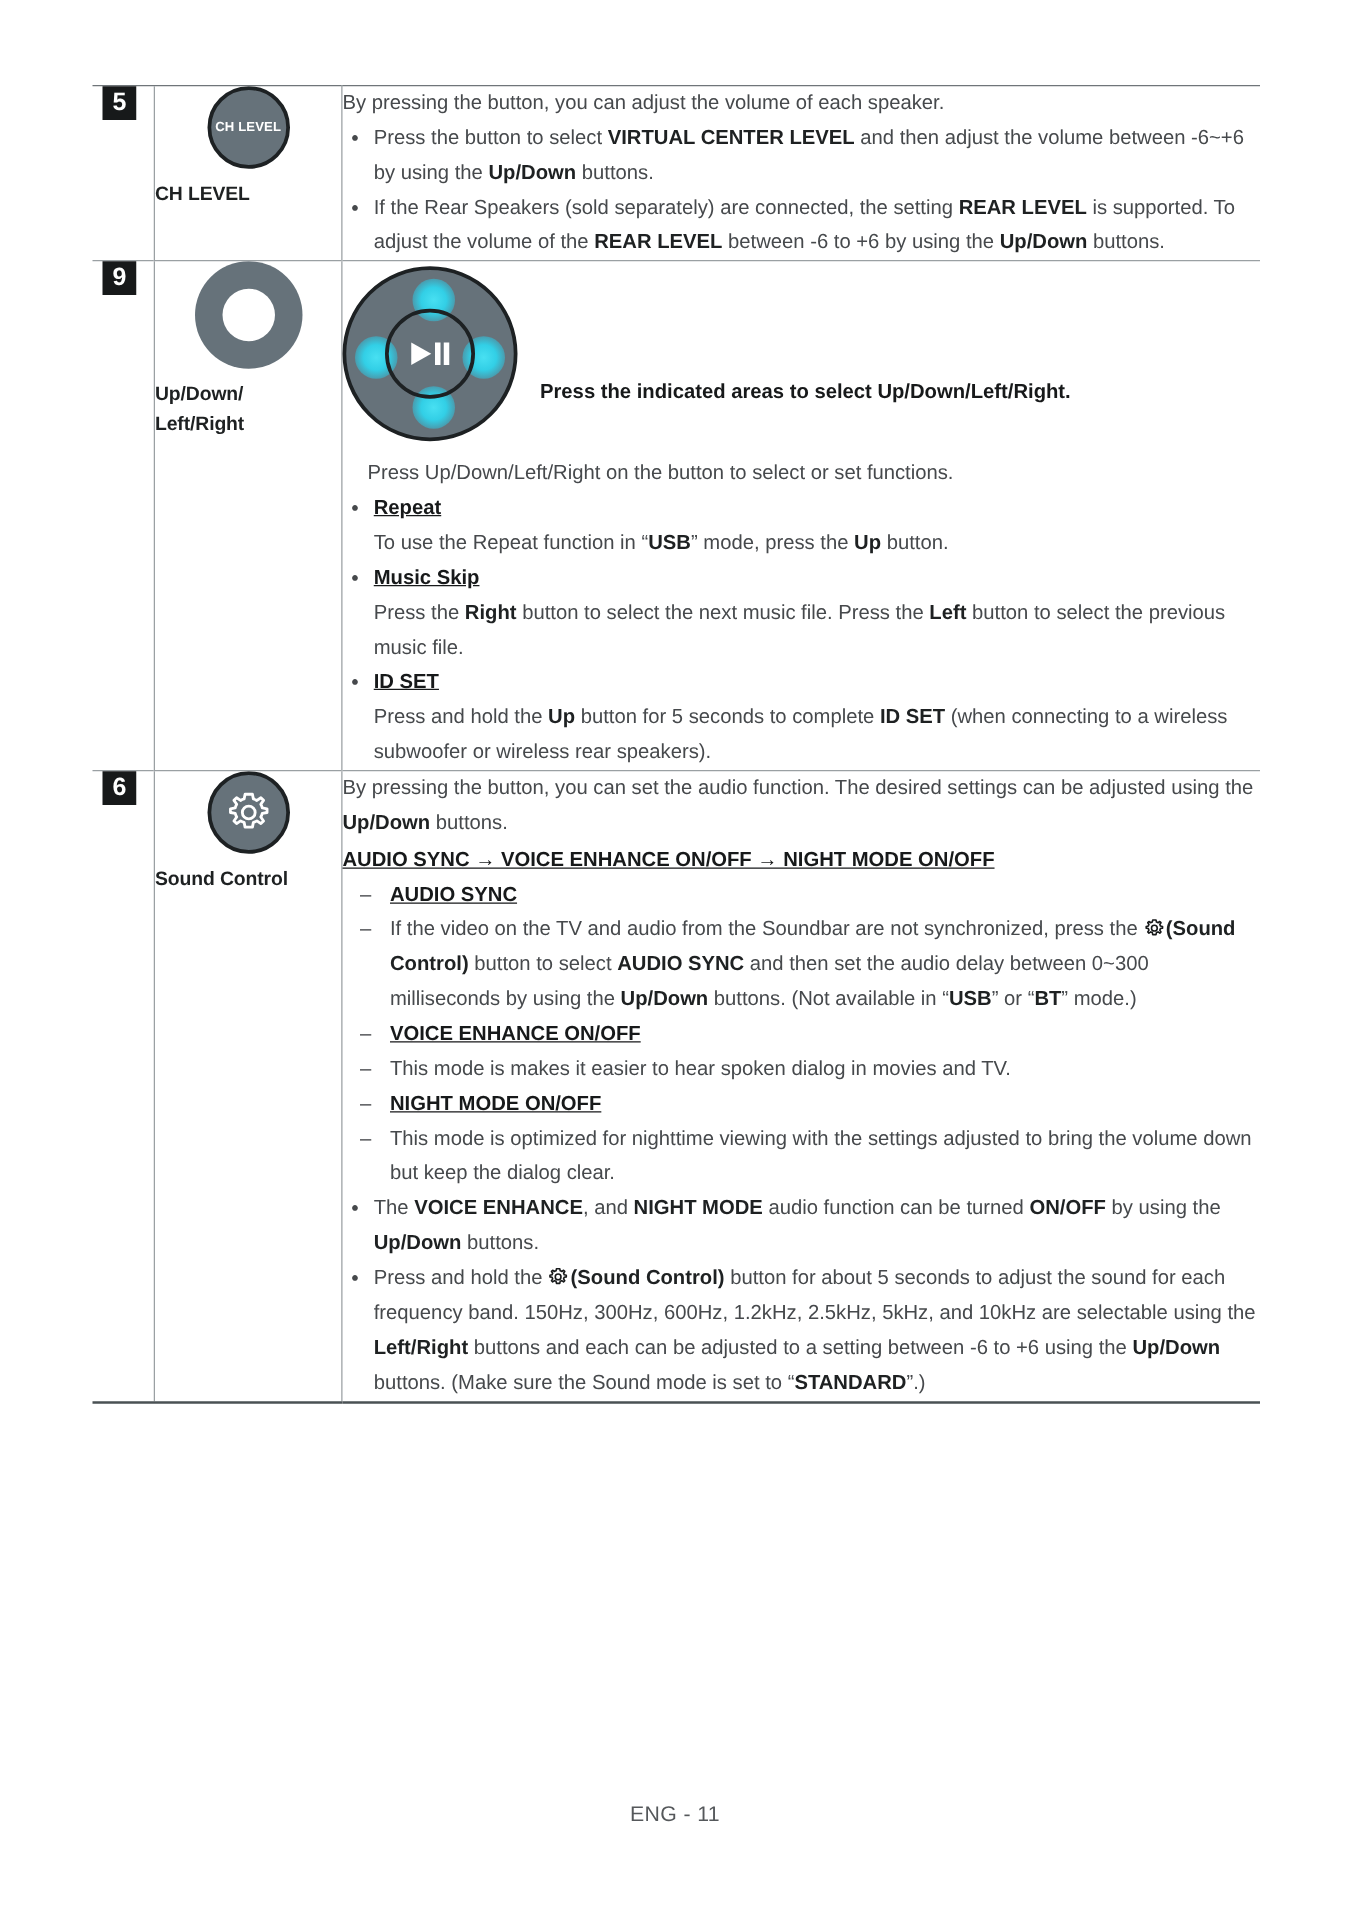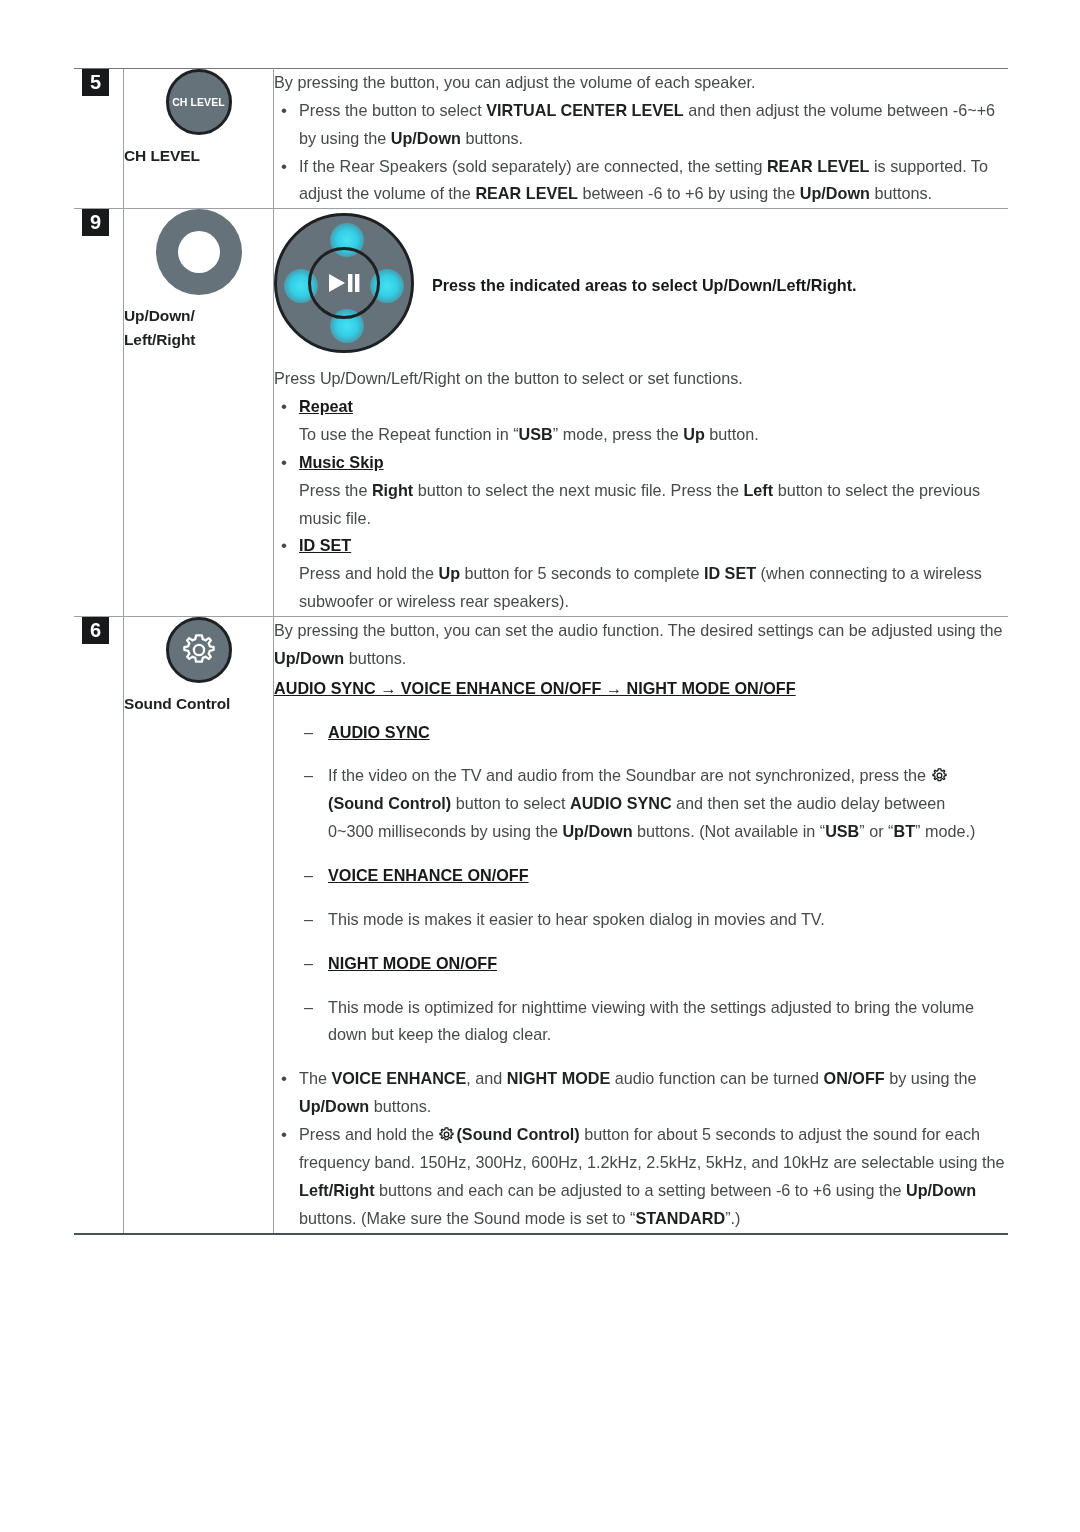--- a/index.html
+++ b/index.html
@@ -155,42 +155,42 @@
   }
 
   ul.dashes {
     list-style: none;
     margin: 0;
     padding: 0;
   }
   ul.dashes > li {
     position: relative;
     padding-left: 38px;
-    margin: 16px;
+    margin: 0;
   }
   ul.dashes > li::before {
     content: "\2013";
     position: absolute;
     left: 14px;
     top: 0;
     color: #46494c;
   }
   .sub-text { padding-left: 38px; }
 
   .bold-head {
     font-weight: bold;
     color: #17191a;
     font-size: 16.2px;
     text-decoration: underline;
   }
 
   
   .dpad-wrap {
     display: flex;
-    align-items: flex-start;
+    align-items: center;
     gap: 18px;
     padding-top: 4px;
   }
   .dpad {
     position: relative;
     width: 140px;
     height: 140px;
     flex: 0 0 140px;
     border-radius: 50%;
     background: #66727a;
@@ -298,21 +298,21 @@
               <svg width="34" height="22" viewBox="0 0 34 22">
                 <polygon points="2,2 18,11 2,20" fill="#ffffff"></polygon>
                 <rect x="21" y="2" width="4.4" height="18" fill="#ffffff"></rect>
                 <rect x="28" y="2" width="4.4" height="18" fill="#ffffff"></rect>
               </svg>
             </div>
           </div>
           <div class="dpad-caption">Press the indicated areas to select Up/Down/Left/Right.</div>
         </div>
 
-        <p style="margin-top:12px;">Press Up/Down/Left/Right on the button to select or set functions.</p>
+        <p style="margin-top:12px;margin-left:20px;">Press Up/Down/Left/Right on the button to select or set functions.</p>
         <ul class="bullets">
           <li>
             <span class="bold-head">Repeat</span>
             <div>To use the Repeat function in “<b>USB</b>” mode, press the <b>Up</b> button.</div>
           </li>
           <li>
             <span class="bold-head">Music Skip</span>
             <div>Press the <b>Right</b> button to select the next music file. Press the <b>Left</b> button to select the previous music file.</div>
           </li>
           <li>
@@ -370,14 +370,15 @@
                     <path d="M20 4.6 l3.1 0 0.8 4.0 a11.6 11.6 0 0 1 3.0 1.25 l3.35 -2.3 2.2 2.2 -2.3 3.35 a11.6 11.6 0 0 1 1.25 3.0 l4.0 0.8 0 3.1 -4.0 0.8 a11.6 11.6 0 0 1 -1.25 3.0 l2.3 3.35 -2.2 2.2 -3.35 -2.3 a11.6 11.6 0 0 1 -3.0 1.25 l-0.8 4.0 -3.1 0 -3.1 0 -0.8 -4.0 a11.6 11.6 0 0 1 -3.0 -1.25 l-3.35 2.3 -2.2 -2.2 2.3 -3.35 a11.6 11.6 0 0 1 -1.25 -3.0 l-4.0 -0.8 0 -3.1 4.0 -0.8 a11.6 11.6 0 0 1 1.25 -3.0 l-2.3 -3.35 2.2 -2.2 3.35 2.3 a11.6 11.6 0 0 1 3.0 -1.25 l0.8 -4.0 z" fill="none" stroke="#17191a" stroke-width="3" stroke-linejoin="round"></path>
                     <circle cx="20" cy="20" r="5.4" fill="none" stroke="#17191a" stroke-width="3"></circle>
                   </svg><b>(Sound Control)</b> button for about 5 seconds to adjust the sound for each frequency band. 150Hz, 300Hz, 600Hz, 1.2kHz, 2.5kHz, 5kHz, and 10kHz are selectable using the <b>Left/Right</b> buttons and each can be adjusted to a setting between -6 to +6 using the <b>Up/Down</b> buttons. (Make sure the Sound mode is set to “<b>STANDARD</b>”.)</span></li>
         </ul>
       </td>
     </tr>
 
   </tbody>
     </table>
 
+  <div class="footer">ENG - 11</div>
 
 </div>
 
 </body></html>

